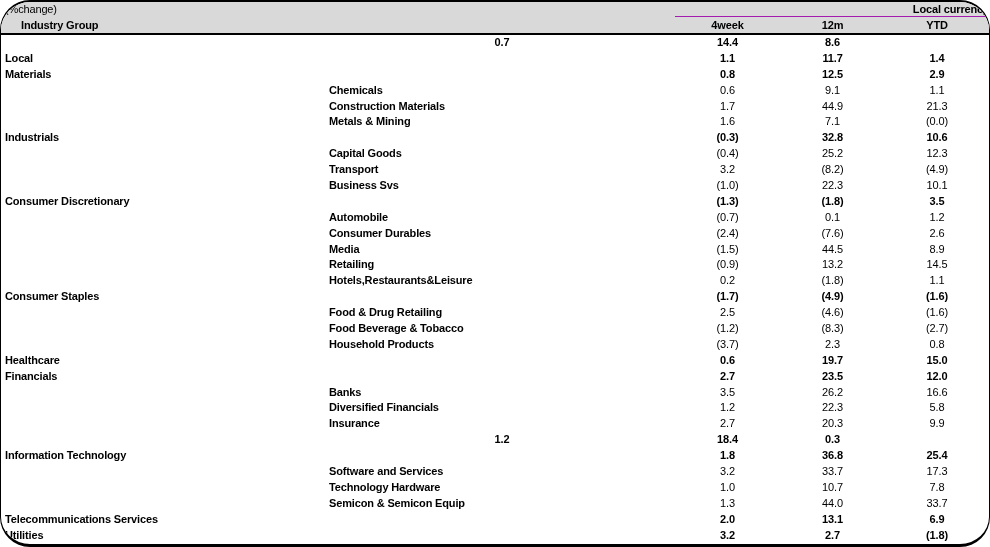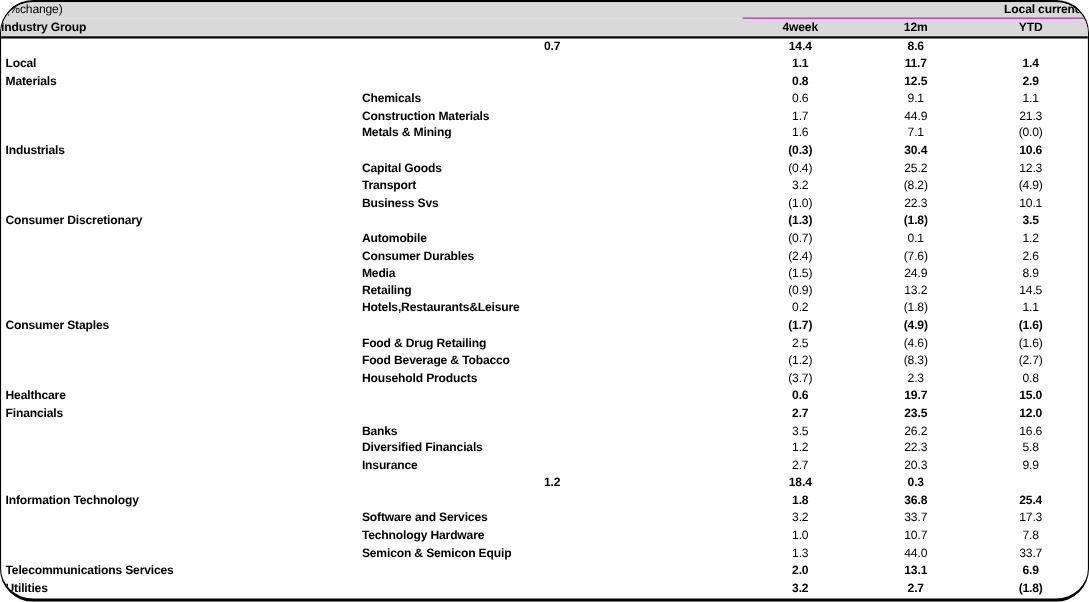--- a/index.html
+++ b/index.html
@@ -33,21 +33,21 @@
   .hdr { background: #d9d9d9; }
   .h-row1 { height: 15px; line-height: 14px; font-size: 11px; }
   .h-row1 .corner { grid-column: 1 / 3; padding-left: 4px; }
   .h-row1 .lc {
     grid-column: 3 / 6;
     text-align: right;
     font-weight: bold;
     border-bottom: 1px solid #a21caf;
   }
   .h-row2 { height: 16px; line-height: 16px; font-size: 11px; }
-  .h-row2 .ig { grid-column: 1 / 3; padding-left: 0; font-weight: bold; }
+  .h-row2 .ig { grid-column: 1 / 3; padding-left: 20px; font-weight: bold; }
   .colhead { text-align: center; font-weight: bold; }
   .header-sep { height: 2px; background: #000; }
   
   .body-row { height: 15.9px; line-height: 15.9px; font-size: 11px; }
   .cell.group { padding-left: 4px; font-weight: bold; }
   .cell.sub { font-weight: bold; }
   .cell.num { text-align: center; }
   .body-row.bold .num { font-weight: bold; }
 </style>
 </head>
@@ -114,21 +114,21 @@
     <div class="cell sub">Metals &amp; Mining</div>
     <div class="cell num">1.6</div>
     <div class="cell num">7.1</div>
     <div class="cell num">(0.0)</div>
   </div>
 
   <div class="grid-row body-row bold">
     <div class="cell group">Industrials</div>
     <div class="cell sub"></div>
     <div class="cell num">(0.3)</div>
-    <div class="cell num">30.4</div>
+    <div class="cell num">32.8</div>
     <div class="cell num">10.6</div>
   </div>
 
   <div class="grid-row body-row">
     <div class="cell group"></div>
     <div class="cell sub">Capital Goods</div>
     <div class="cell num">(0.4)</div>
     <div class="cell num">25.2</div>
     <div class="cell num">12.3</div>
   </div>
@@ -170,21 +170,21 @@
     <div class="cell sub">Consumer Durables</div>
     <div class="cell num">(2.4)</div>
     <div class="cell num">(7.6)</div>
     <div class="cell num">2.6</div>
   </div>
 
   <div class="grid-row body-row">
     <div class="cell group"></div>
     <div class="cell sub">Media</div>
     <div class="cell num">(1.5)</div>
-    <div class="cell num">24.9</div>
+    <div class="cell num">44.5</div>
     <div class="cell num">8.9</div>
   </div>
 
   <div class="grid-row body-row">
     <div class="cell group"></div>
     <div class="cell sub">Retailing</div>
     <div class="cell num">(0.9)</div>
     <div class="cell num">13.2</div>
     <div class="cell num">14.5</div>
   </div>

